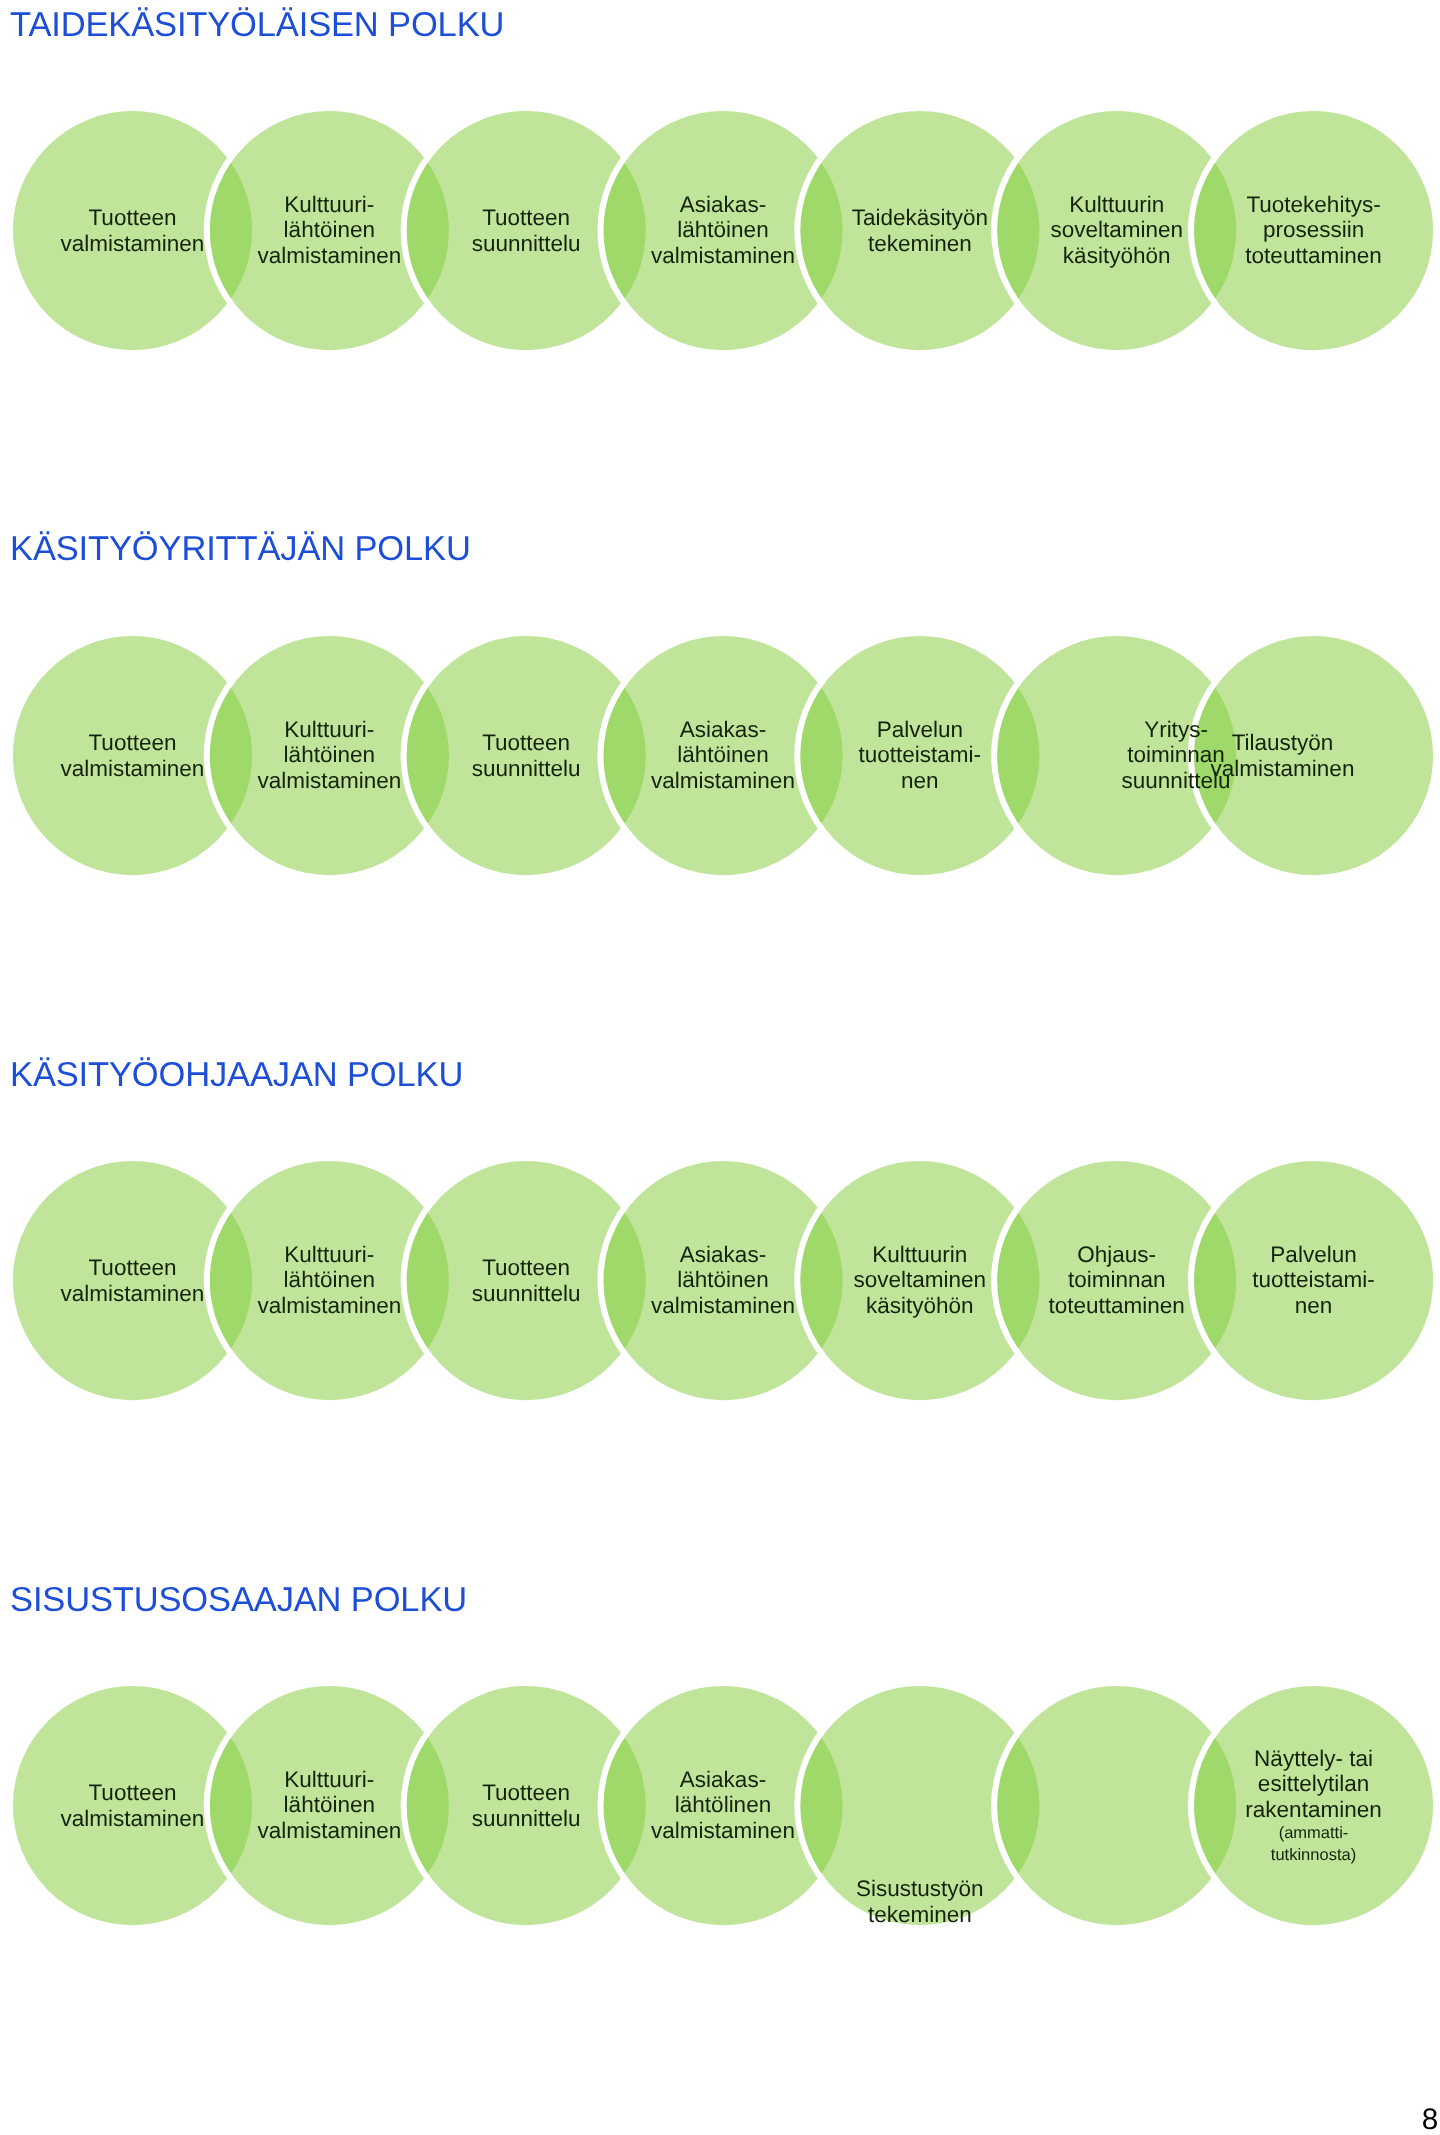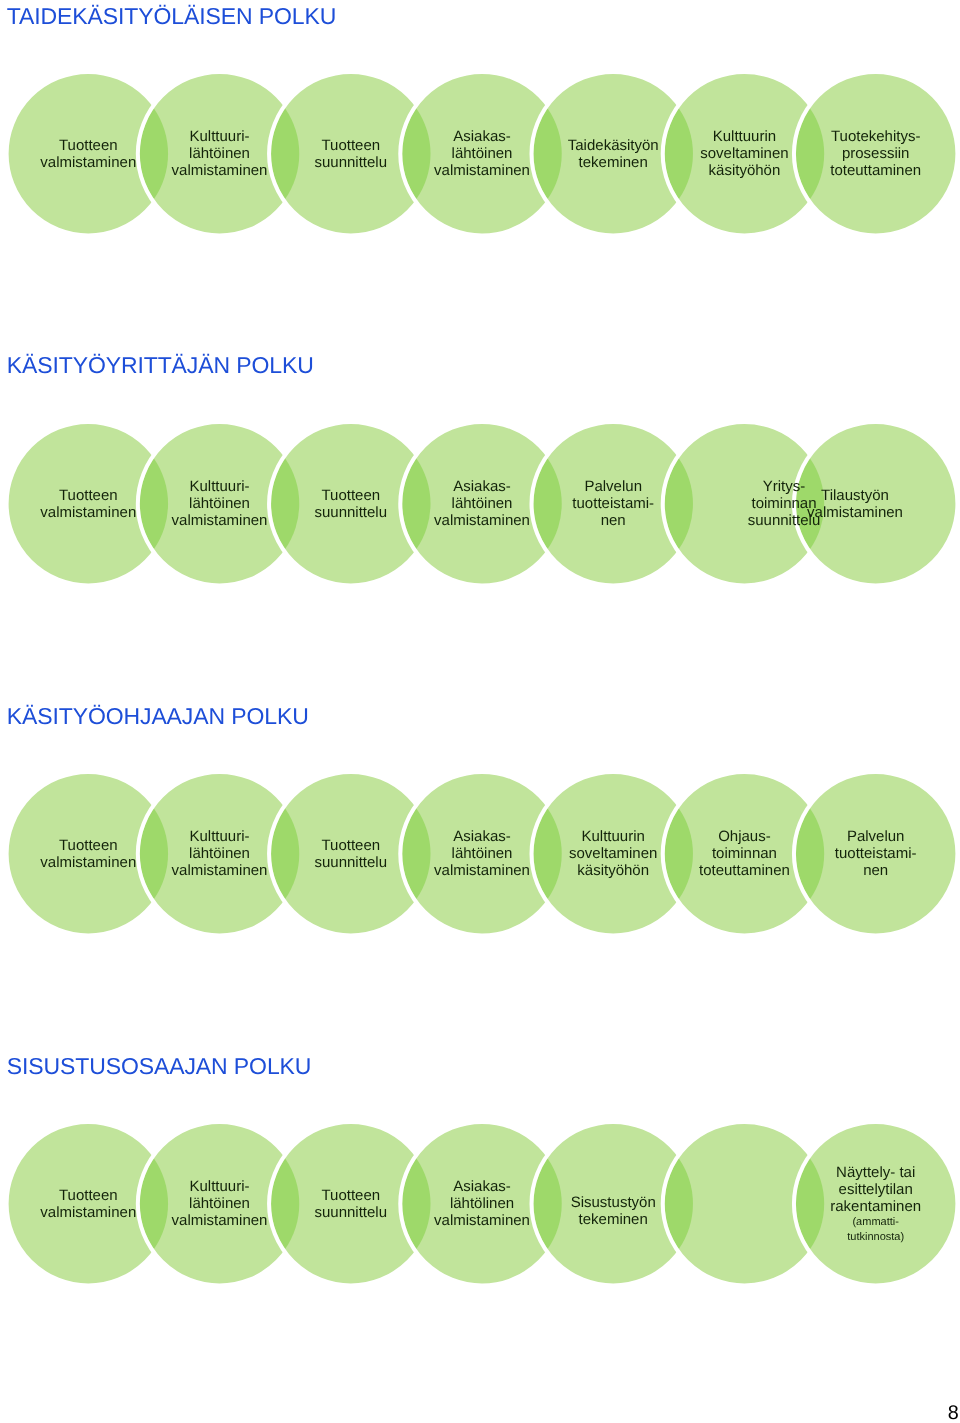--- a/index.html
+++ b/index.html
@@ -260,21 +260,21 @@
     </div>
     <div class="clabel" style="left:278.77px;top:1157.9px;width:144px;height:92px;">
       <div class="ctr"><span>Tuotteen
 suunnittelu</span></div>
     </div>
     <div class="clabel" style="left:409.99999999999994px;top:1157.9px;width:144px;height:92px;">
       <div class="ctr"><span>Asiakas-
 lähtölinen
 valmistaminen</span></div>
     </div>
-    <div class="clabel" style="left:541.23px;top:1165px;width:144px;height:92px;justify-content:center;">
+    <div class="clabel" style="left:541.23px;top:1222px;width:144px;height:92px;justify-content:center;">
       <div class="ctr"><span>Sisustustyön
 tekeminen</span></div>
     </div>
     <div class="clabel" style="left:803.6899999999998px;top:1157.9px;width:144px;height:92px;">
       <div class="ctr"><span>Näyttely- tai
 esittelytilan
 rakentaminen</span><span class="small">(ammatti-
 tutkinnosta)</span></div>
     </div>
     <div class="pagenum" style="left:947.8px;top:1403.1px">8</div>

